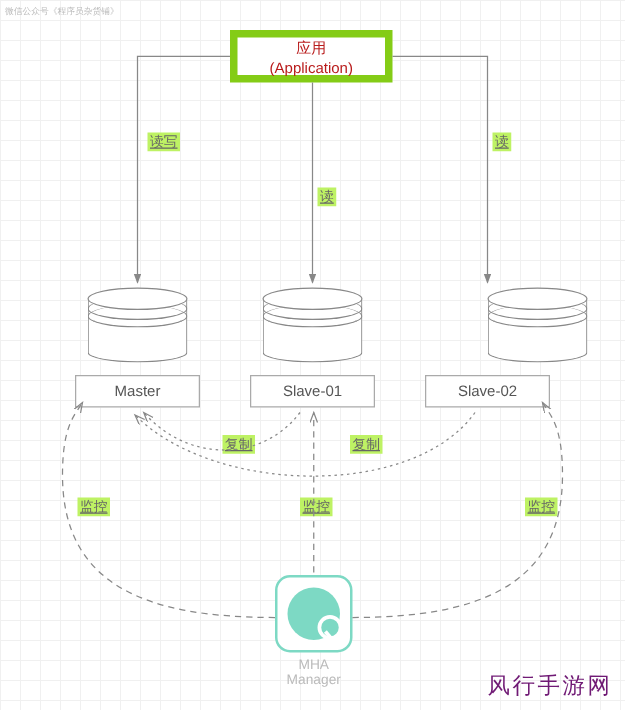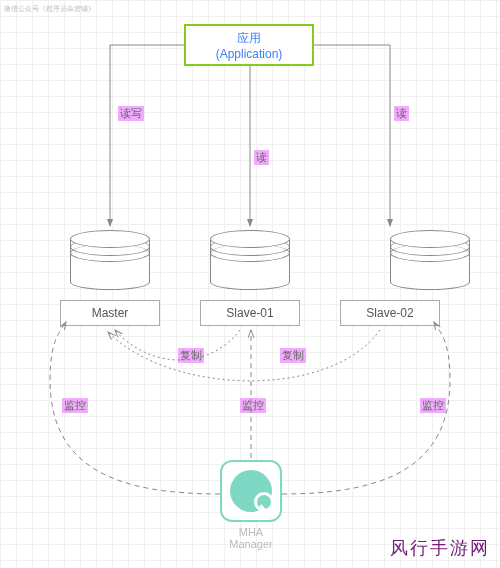--- a/index.html
+++ b/index.html
@@ -20,25 +20,25 @@
   .watermark-bottom {
     position: absolute;
     bottom: 8px; right: 10px;
     font-size: 18px; color: #701a75;
     letter-spacing: 2px;
   }
   .app-box {
     position: absolute;
     left: 184px; top: 24px;
     width: 130px; height: 42px;
-    border: 2px solid #84cc16;
+    border: 6px solid #84cc16;
     background: #fff;
     display: flex; align-items: center; justify-content: center;
     flex-direction: column;
-    font-size: 12px; color: #3b82f6;
+    font-size: 12px; color: #b91c1c;
   }
   .db {
     position: absolute;
     width: 86px;
     text-align: right;
   }
   .db .cyl {
     width: 80px; height: 68px;
     position: relative;
   }
@@ -127,22 +127,23 @@
   svg.overlay {
     position: absolute;
     top: 0; left: 0;
     width: 500px; height: 568px;
     pointer-events: none;
   }
   .edge-label {
     position: absolute;
     font-size: 11px;
     color: #666;
-    background: #f0abfc;
+    background: #bef264;
     padding: 0 2px;
+    text-decoration: underline;
   }
 </style>
 </head>
 <body>
 
 <div class="watermark-top">微信公众号《程序员杂货铺》</div>
 <div class="watermark-bottom">风行手游网</div>
 
 <div class="app-box">
   <div>应用</div>

